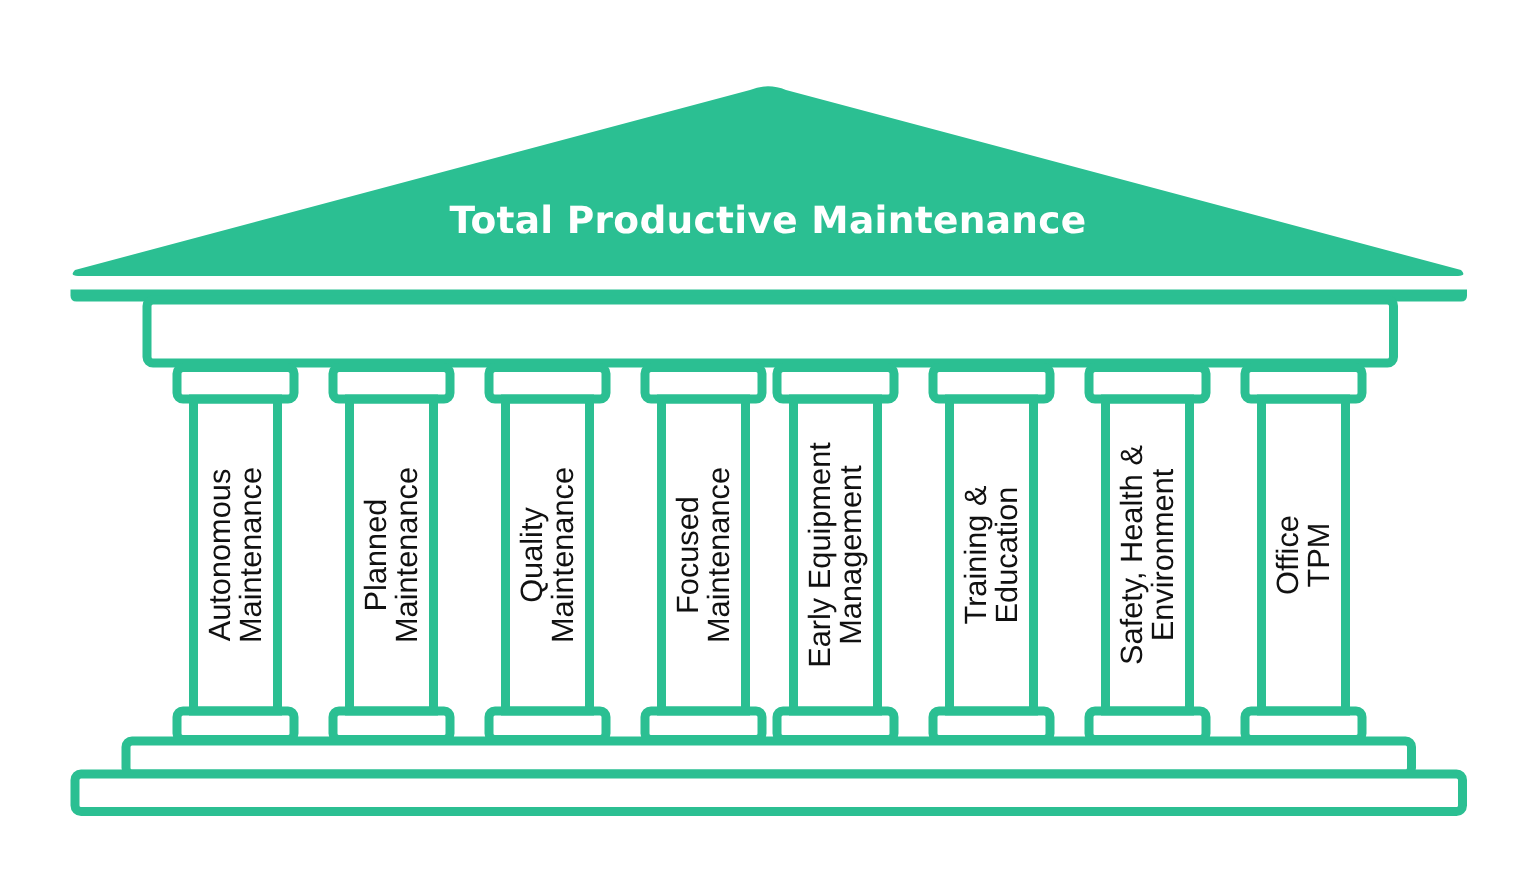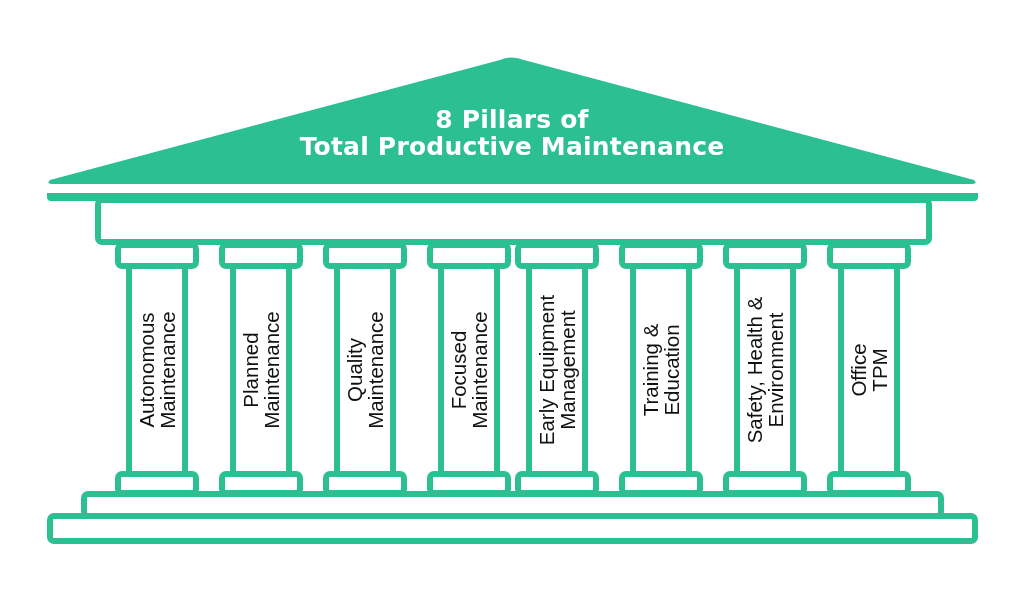--- a/index.html
+++ b/index.html
@@ -83,21 +83,20 @@
         <rect x="841" y="266" width="56" height="208"></rect>
         <rect x="830" y="474" width="78" height="19" rx="4"></rect>
       </g>
     </g>
 
     <rect x="84" y="494" width="857" height="22" rx="4" fill="#ffffff" stroke="#2bbf92" stroke-width="6"></rect>
     <rect x="50" y="516" width="925" height="25" rx="4" fill="#ffffff" stroke="#2bbf92" stroke-width="6"></rect>
   </svg>
 
   
-  <div class="title title-l1">8 Pillars of</div>
   <div class="title title-l2">Total Productive Maintenance</div>
 
   
   <div class="pillar-label" style="left:57px; top:345px;">
     <span>Autonomous</span>
     <span>Maintenance</span>
   </div>
   <div class="pillar-label" style="left:161px; top:345px;">
     <span>Planned</span>
     <span>Maintenance</span>

